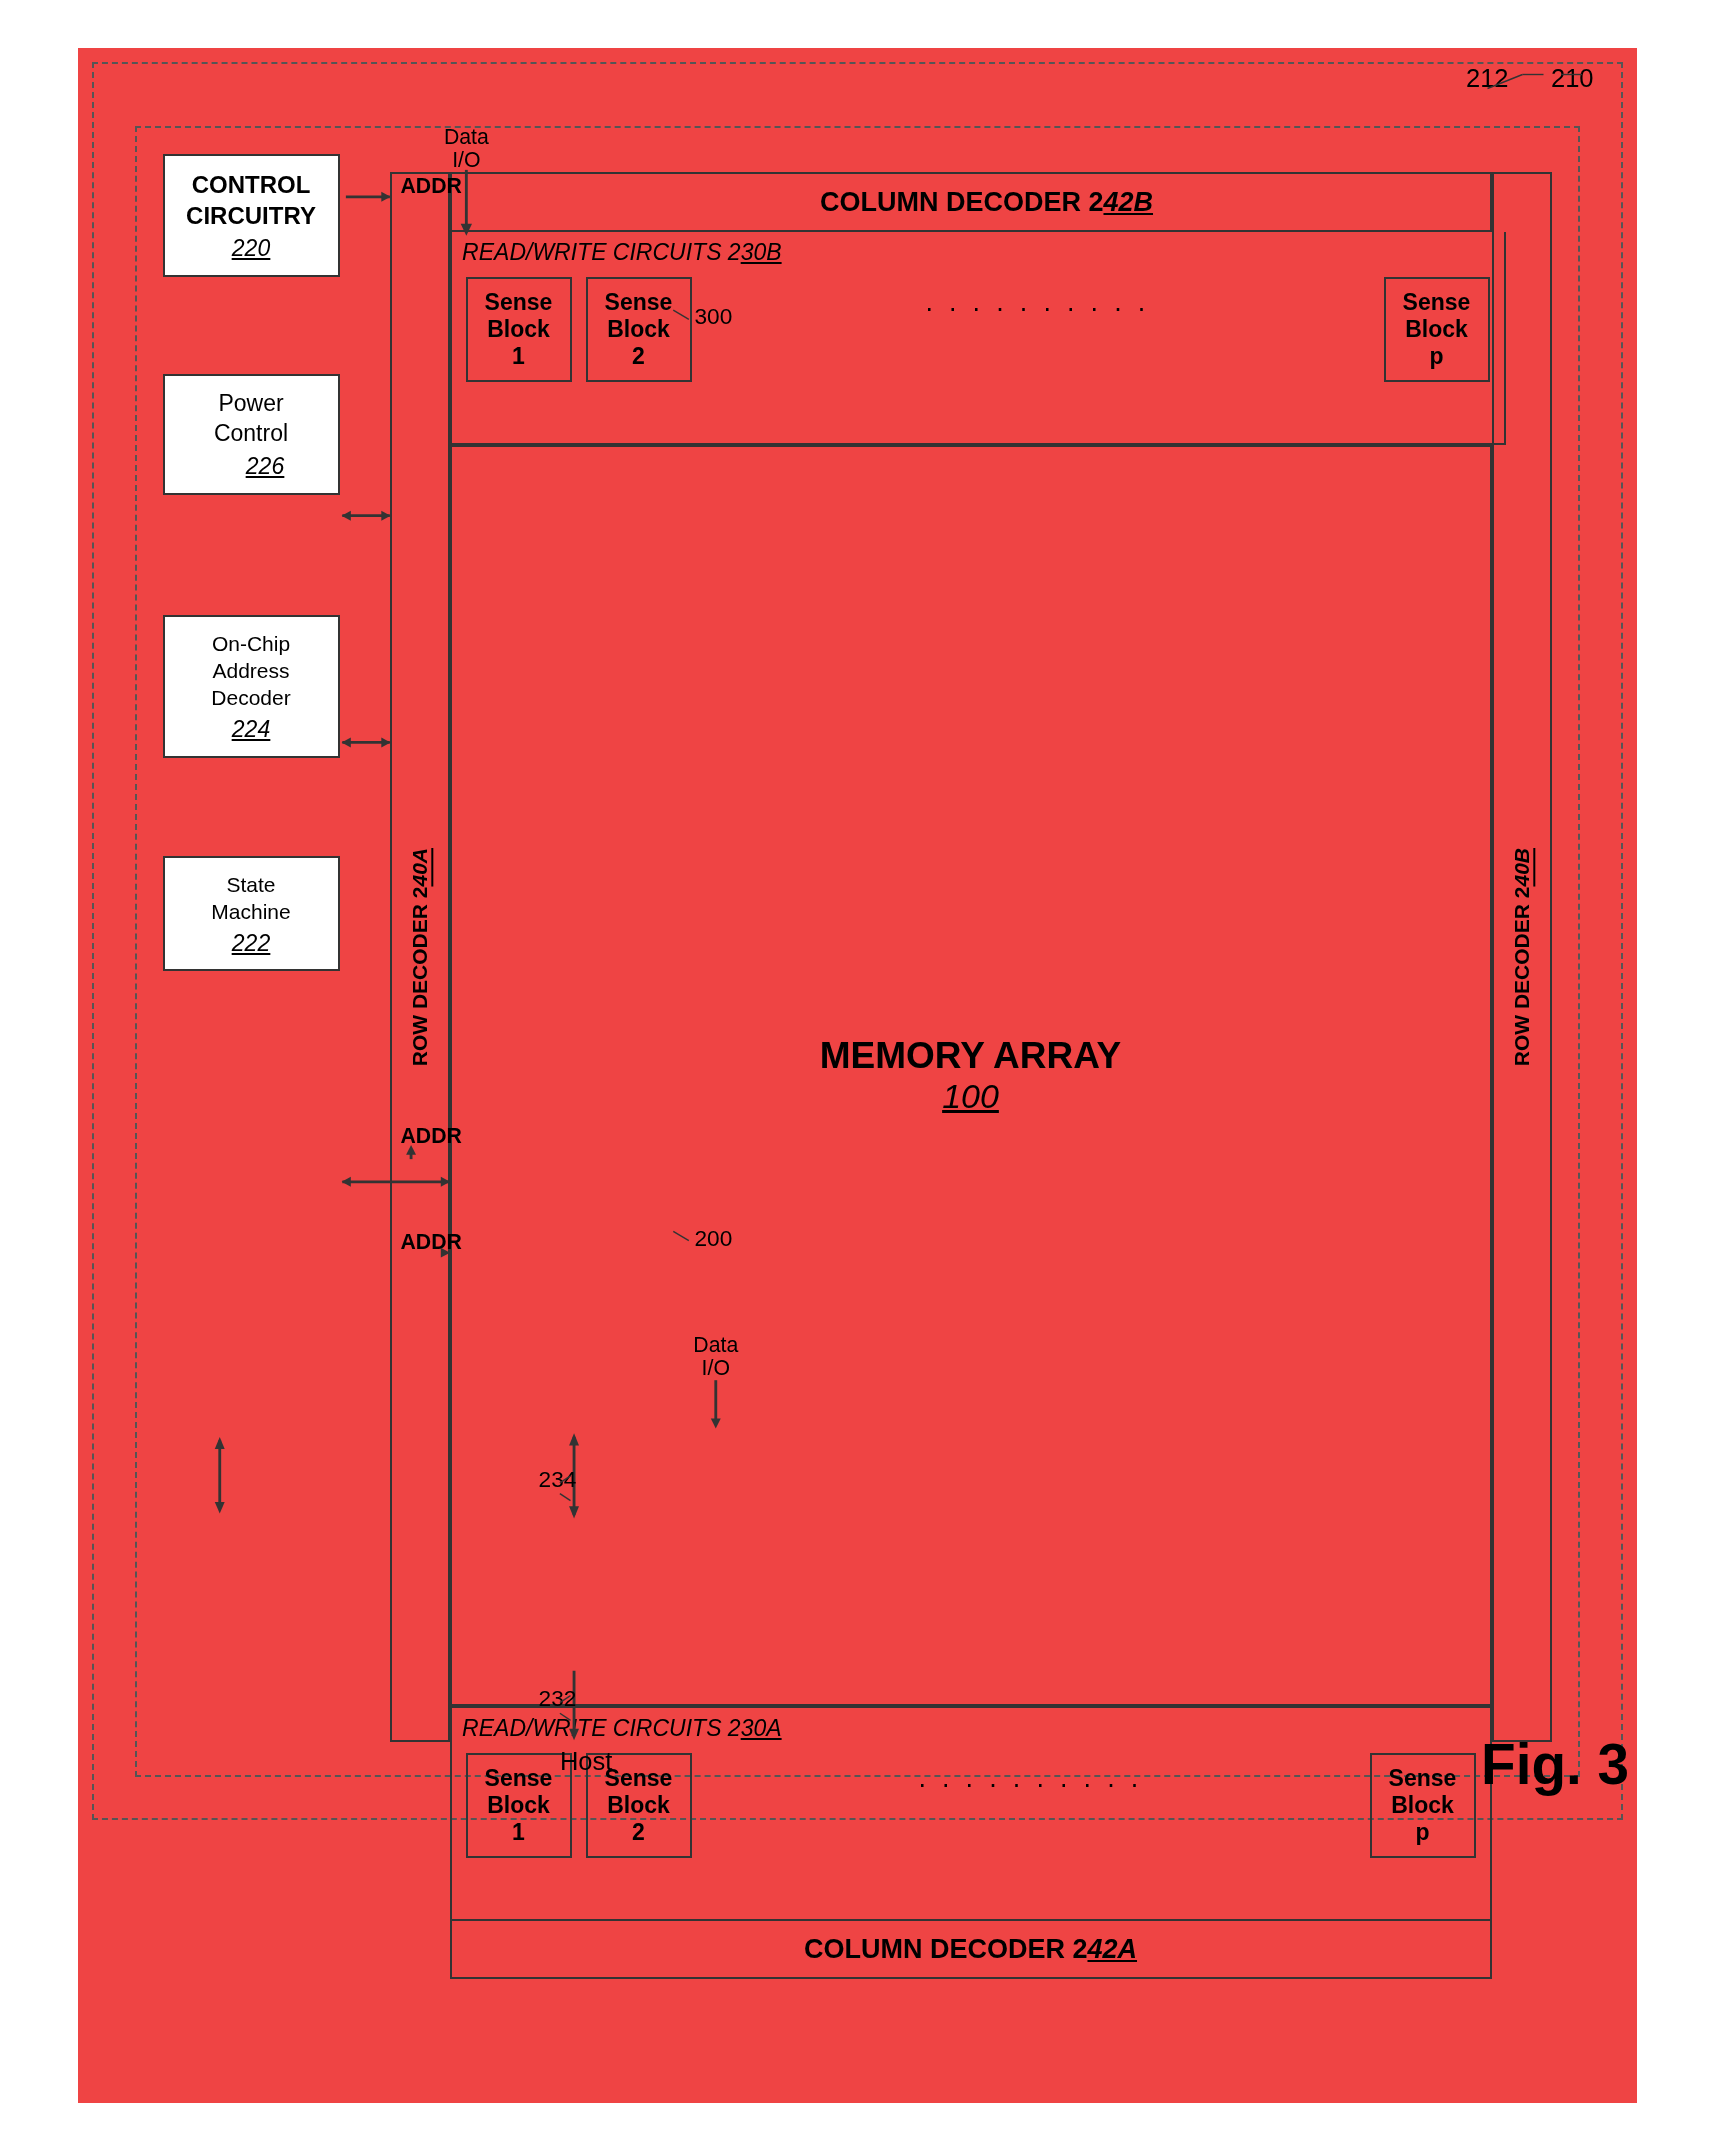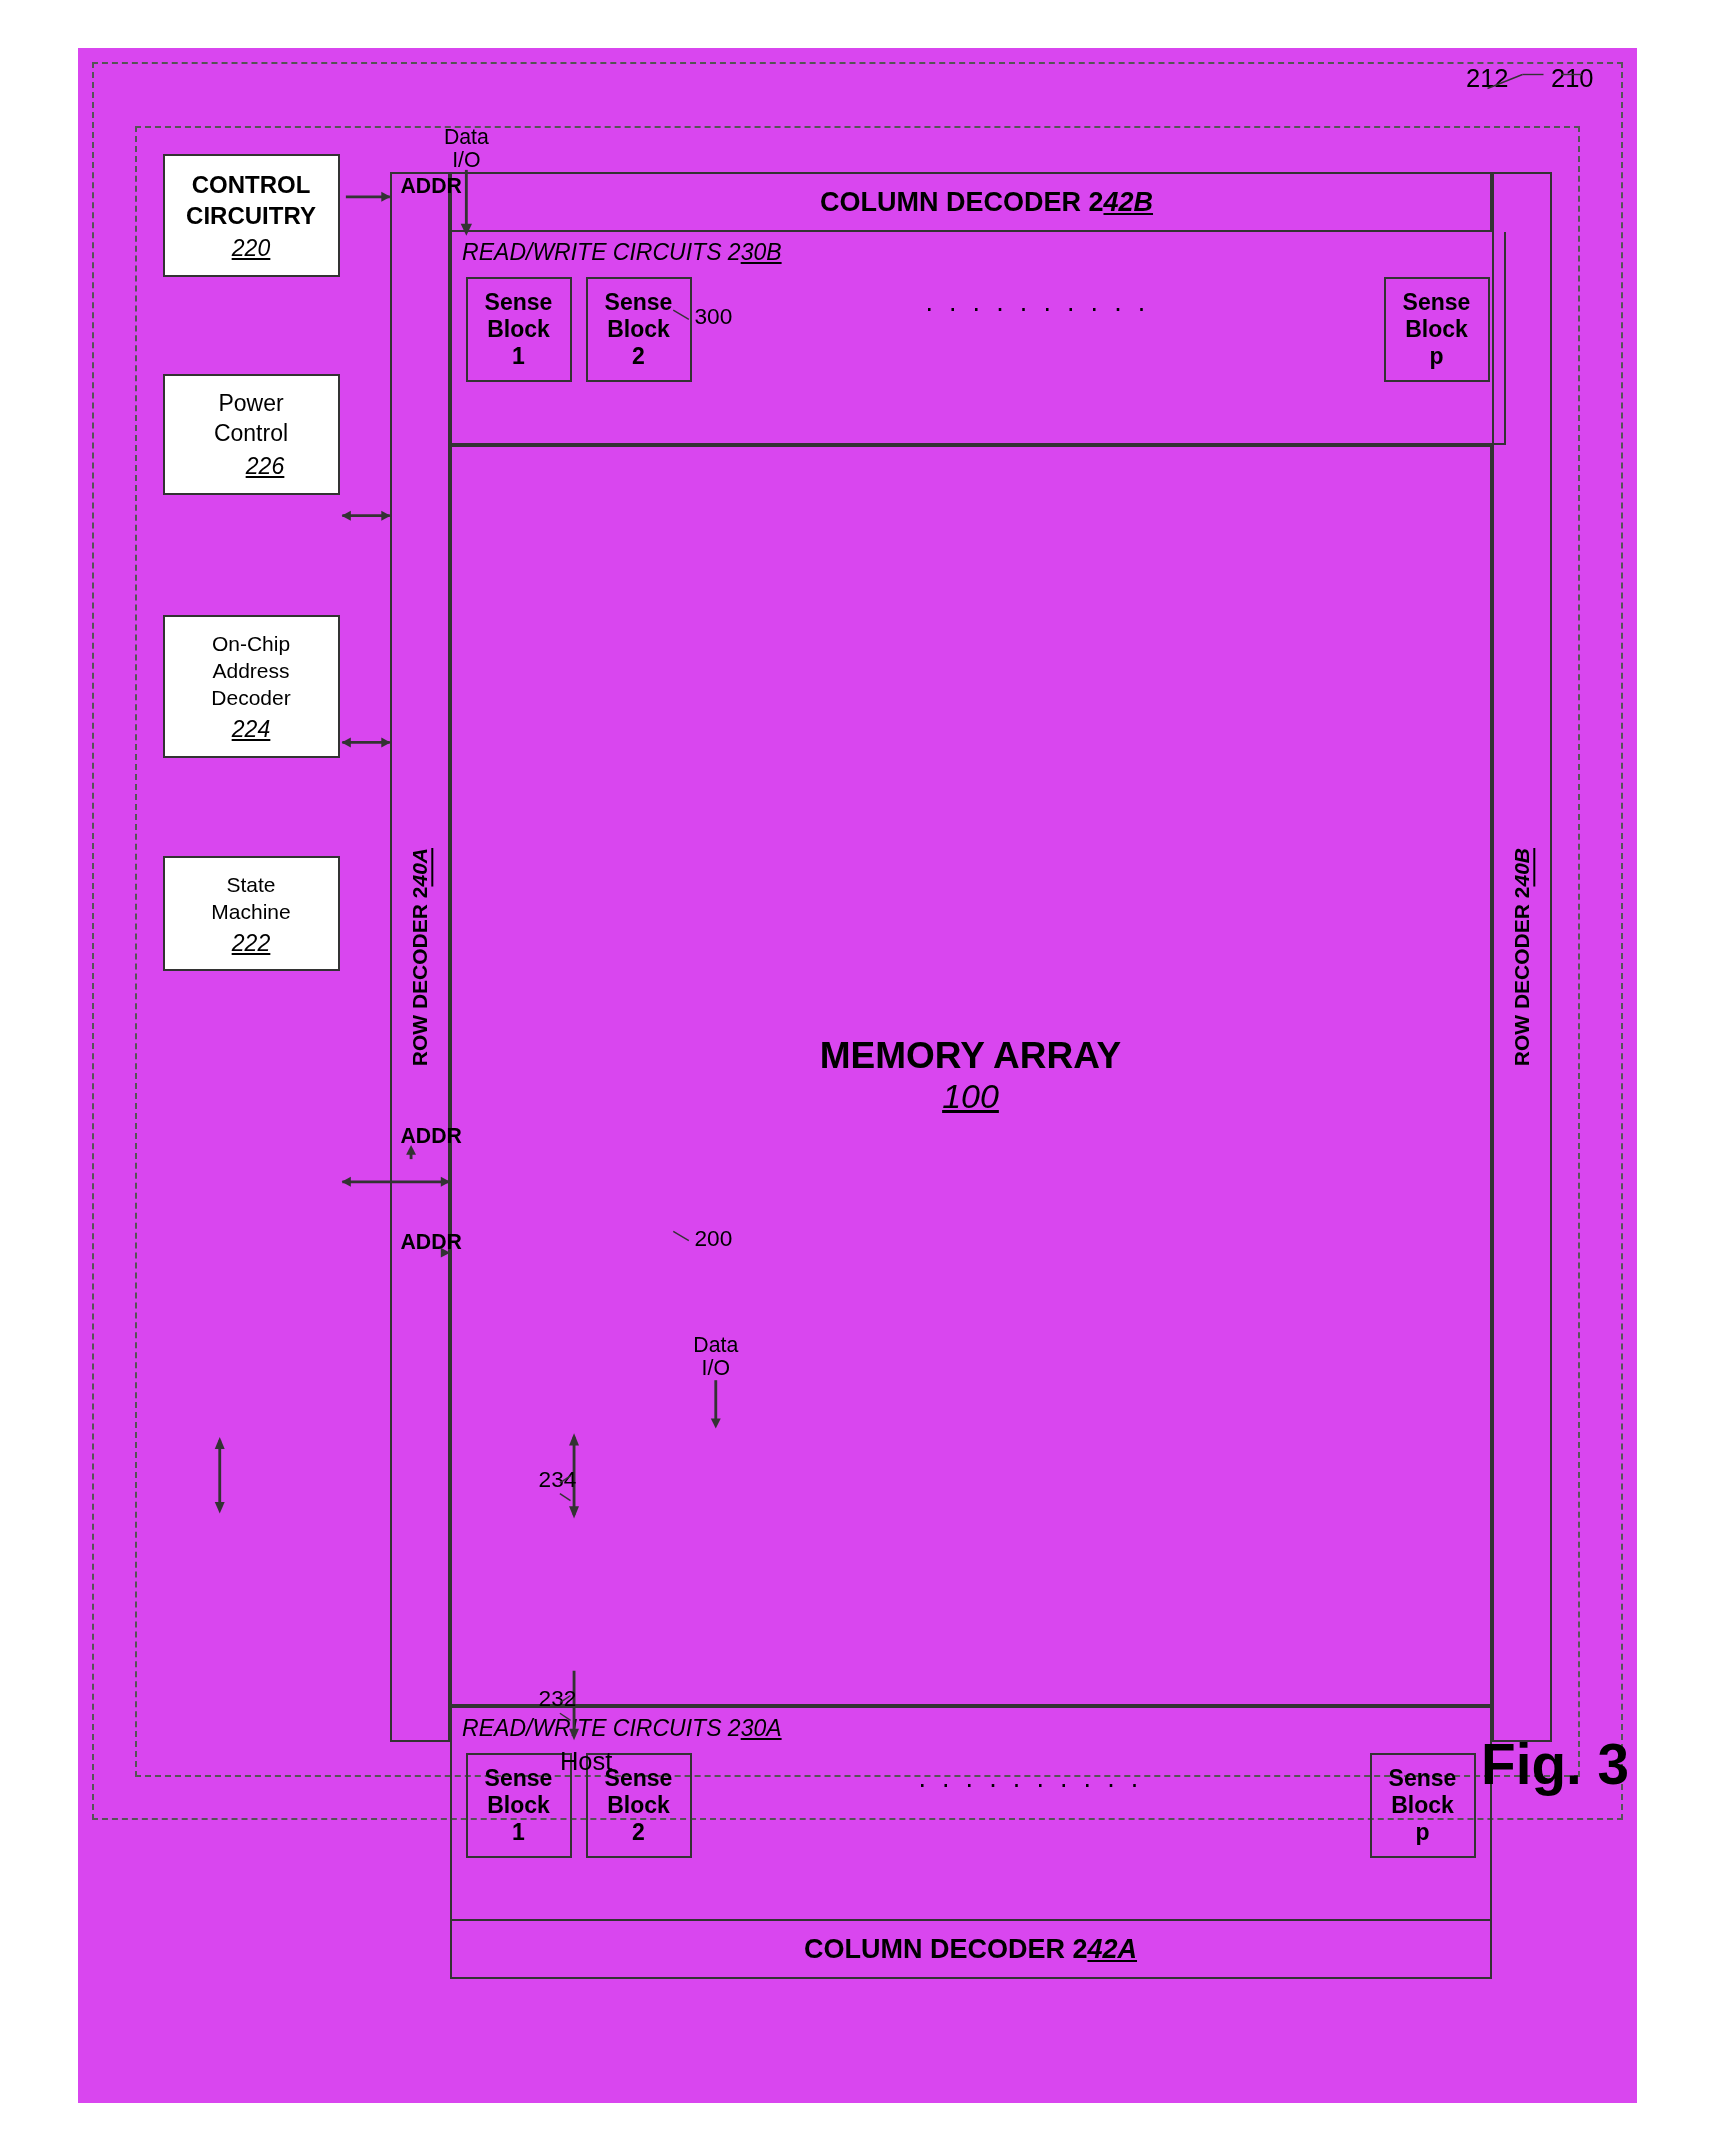--- a/index.html
+++ b/index.html
@@ -9,21 +9,21 @@
       width: 1714px;
       height: 2151px;
       display: flex;
       align-items: center;
       justify-content: center;
     }
     .page {
       width: 1559px;
       height: 2055px;
       position: relative;
-      background: #d946ef;
+      background: #ef4444;
     }
     
     .outer-dashed {
       position: absolute;
       top: 14px;
       left: 14px;
       right: 14px;
       bottom: 283px;
       border: 2.1px dashed #555;
     }

